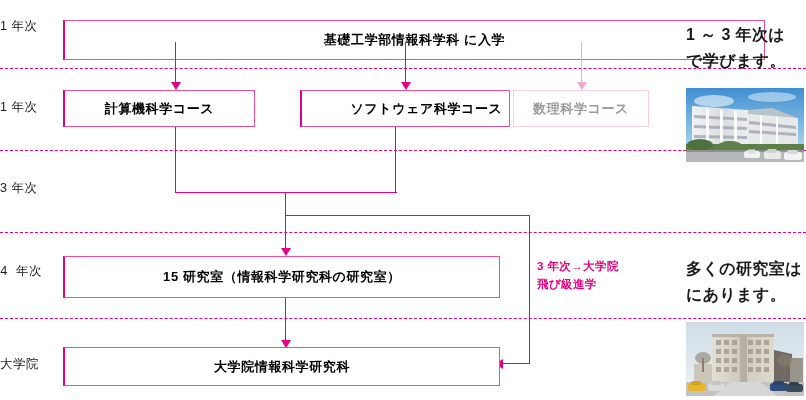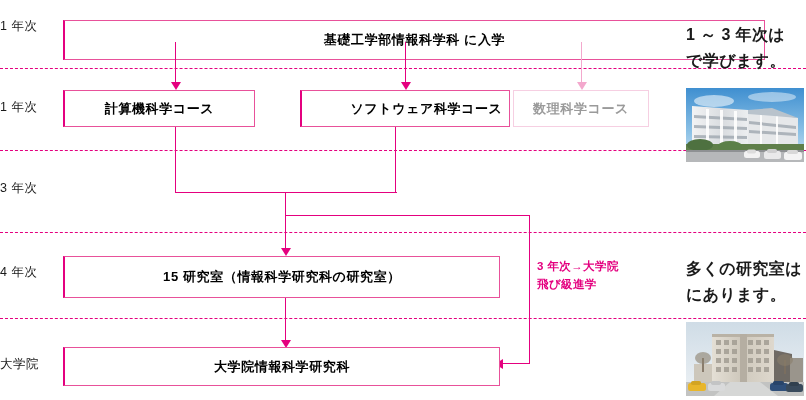--- a/index.html
+++ b/index.html
@@ -132,21 +132,21 @@
   .rail-photo svg { display: block; }
 </style>
 </head>
 <body>
 
 <div id="stage">
 
   <div class="year-label" style="top:20px;">1 年次</div>
   <div class="year-label" style="top:101px;">1 年次</div>
   <div class="year-label" style="top:182px;">3 年次</div>
-  <div class="year-label" style="top:266px;">4 年次</div>
+  <div class="year-label" style="top:266px;font-family:Liberation Mono, monospace;">4 年次</div>
   <div class="year-label" style="top:358px;">大学院</div>
 
   <div class="sep" style="top:68px;"></div>
   <div class="sep" style="top:150px;"></div>
   <div class="sep" style="top:232px;"></div>
   <div class="sep" style="top:318px;"></div>
 
   <div class="box strong" style="left:63px; top:20px; width:702px; height:40px;">
     <span>基礎工学部情報科学科 に入学</span>
   </div>

